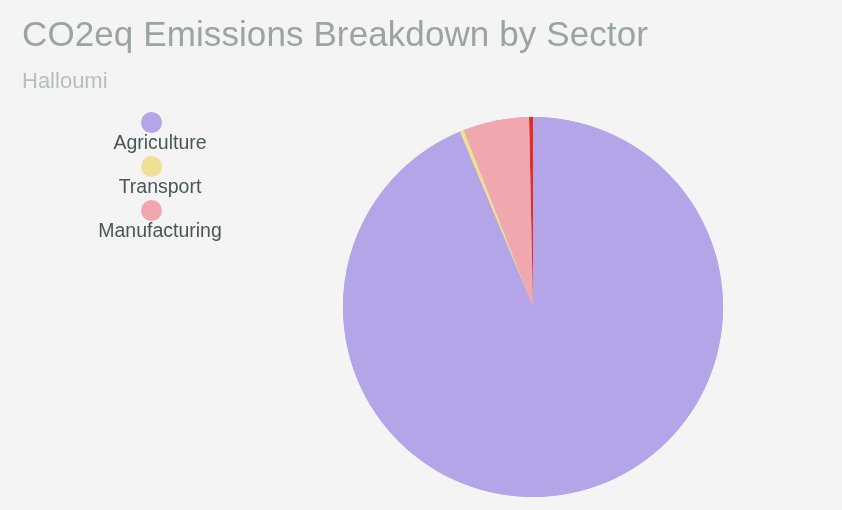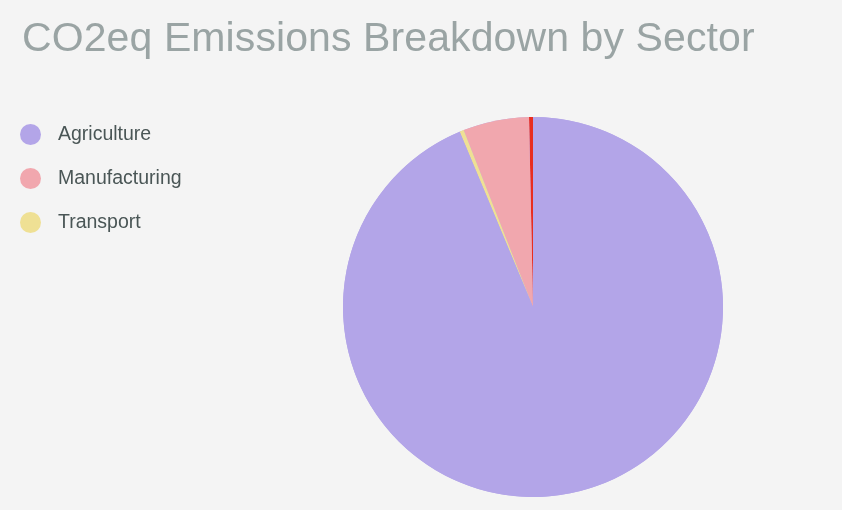--- a/index.html
+++ b/index.html
@@ -18,21 +18,21 @@
   .chart-root {
     position: absolute;
     left: 0; top: 0;
     width: 842px;
     height: 510px;
   }
   .chart-title {
     position: absolute;
     left: 22px;
     top: 14px;
-    font-size: 41px;
+    font-size: 35px;
     font-weight: 400;
     color: #9aa4a4;
     letter-spacing: 0.1px;
     white-space: nowrap;
   }
   .chart-subtitle {
     position: absolute;
     left: 22px;
     top: 68px;
     font-size: 22px;
@@ -43,20 +43,21 @@
   .legend {
     position: absolute;
     left: 20px;
     top: 112px;
     width: 280px;
   }
   .legend-item {
     display: flex;
     align-items: center;
     height: 44px;
+    flex-direction: column;
   }
   .legend-swatch {
     width: 21px;
     height: 21px;
     border-radius: 50%;
     flex: 0 0 auto;
     margin-right: 17px;
   }
   .legend-label {
     font-size: 19.5px;
@@ -77,36 +78,37 @@
     height: 380px;
   }
 </style>
 </head>
 <body>
 
 <div class="chart-root">
 
   <div class="chart-title">CO2eq Emissions Breakdown by Sector</div>
 
+  <div class="chart-subtitle">Halloumi</div>
 
   <div class="legend">
 
     <div class="legend-item">
       <span class="legend-swatch" style="background: rgb(179, 165, 232);"></span>
       <span class="legend-label">Agriculture</span>
     </div>
 
     <div class="legend-item">
-      <span class="legend-swatch" style="background: rgb(241, 167, 174);"></span>
-      <span class="legend-label">Manufacturing</span>
+      <span class="legend-swatch" style="background: rgb(239, 224, 148);"></span>
+      <span class="legend-label">Transport</span>
     </div>
 
     <div class="legend-item">
-      <span class="legend-swatch" style="background: rgb(239, 224, 148);"></span>
-      <span class="legend-label">Transport</span>
+      <span class="legend-swatch" style="background: rgb(241, 167, 174);"></span>
+      <span class="legend-label">Manufacturing</span>
     </div>
 
 
   </div>
 
   <div class="pie-wrap">
     <svg id="pie-svg" viewBox="0 0 380 380">
         <circle cx="190" cy="190" r="190" fill="#b3a5e8"></circle>
         <path d="M 190 190 L 190.000 0.000 A 190 190 0 0 0 186.021 0.042 Z" fill="#e82d1f"></path>
         <path d="M 190 190 L 186.021 0.042 A 190 190 0 0 0 120.673 13.099 Z" fill="#f1a7ae"></path>

